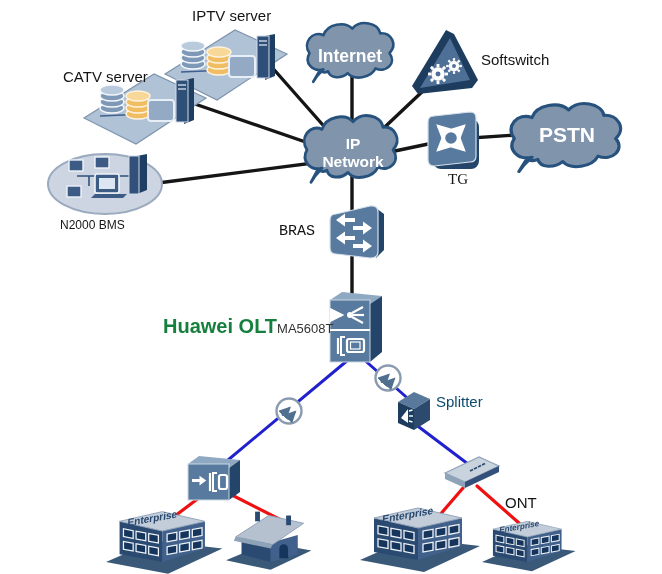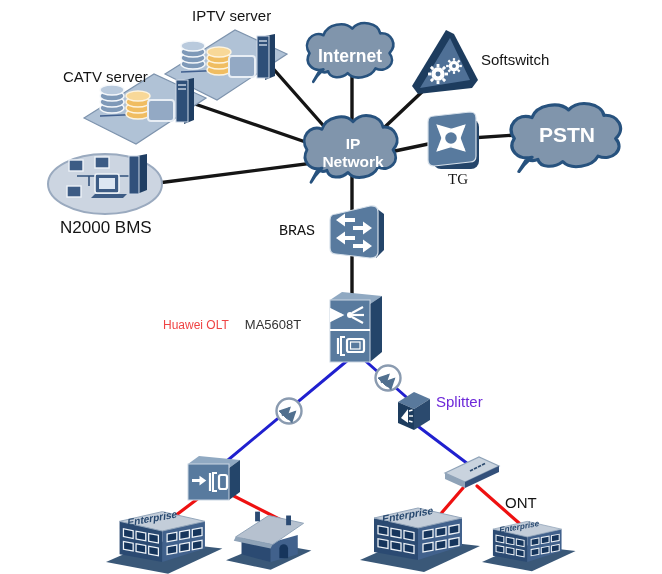--- a/index.html
+++ b/index.html
@@ -15,24 +15,24 @@
   .tp{fill:var(--device-top);}
   .w{fill:#fff;}
   .ws{stroke:#fff;fill:none;}
   .navy{fill:var(--building-navy);}
   .bside{fill:var(--building-side);}
   .roof{fill:var(--roof-gray);stroke:#93a5ba;stroke-width:1;}
   .plat{fill:var(--platform-blue);stroke:#7d93ad;stroke-width:1.2;}
   .basep{fill:#3a5878;}
   .win{fill:#16355c;stroke:#eef3f8;stroke-width:1.3;}
   .lbl{position:absolute;white-space:nowrap;font-size:15px;color:#141414;}
-  .lbl.big{font-size:17px;}
-  .lbl.gray{color:#6d28d9;text-align:center;}
-  .olt-bold{font-weight:normal;font-size:12px;color:#ef4444;}
-  .olt-model{font-size:13px;color:#333;margin-left:16px;}
+  .lbl.big{font-size:12px;}
+  .lbl.gray{color:#0c4a6e;text-align:center;}
+  .olt-bold{font-weight:bold;font-size:20px;color:#15803d;}
+  .olt-model{font-size:13px;color:#333;margin-left:0;}
 </style>
 </head>
 <body>
 
 <div id="stage">
 <svg id="art" width="662" height="574" viewBox="0 0 662 574">
   <defs>
     <marker id="ahw" markerWidth="7" markerHeight="7" refX="5" refY="3" orient="auto">
       <path d="M0,0 L6,3 L0,6 Z" fill="#fff"></path>
     </marker>

